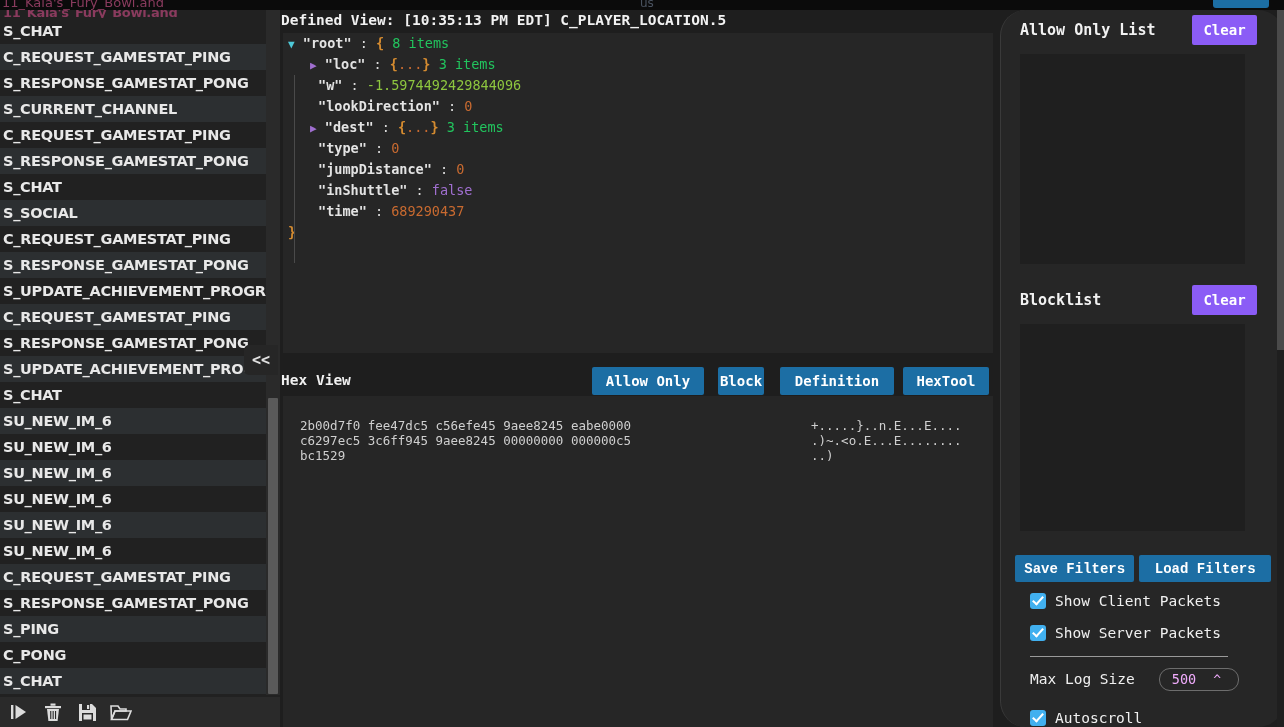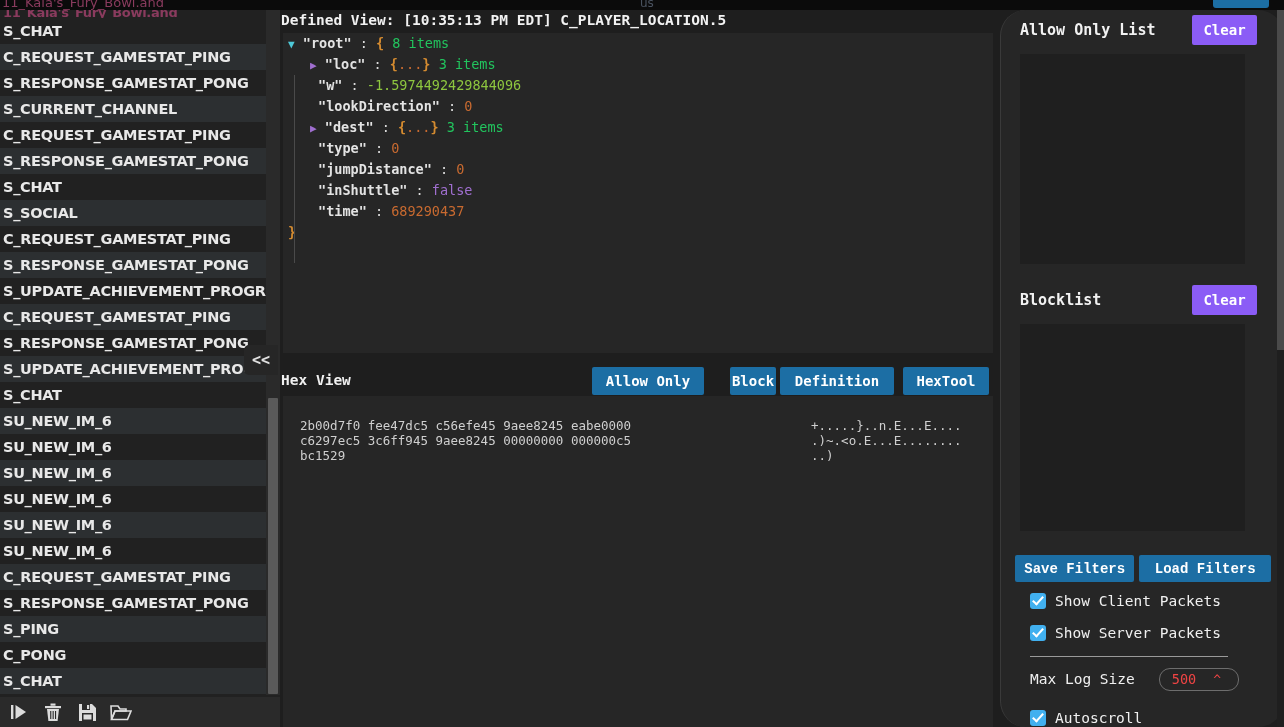--- a/index.html
+++ b/index.html
@@ -133,21 +133,21 @@
   }
   .hbtn{
     position:absolute; top:2px; height:28px;
     background:#1c6ea4; color:#fff;
     font-family:"DejaVu Sans Mono", monospace;
     font-size:14px; font-weight:bold;
     border:none; border-radius:2px; cursor:pointer;
     display:flex; align-items:center; justify-content:center;
   }
   #hb-allow{ left:304px; width:112px;margin-left:8px; }
-  #hb-block{ left:450px; width:46px; }
+  #hb-block{ left:438px; width:46px; }
   #hb-def  { left:500px; width:114px; }
   #hb-hex  { left:623px; width:86px; }
 
   .hex-box{
     position:absolute; left:3px; top:386px; width:710px; height:331px;
     background:#262626; overflow:hidden;
   }
   .hex-line{
     position:relative; height:15px; line-height:15px;
     font-family:"DejaVu Sans Mono", monospace;
@@ -223,21 +223,21 @@
     position:absolute; left:29px; top:655px; width:232px; height:28px;
     display:flex; align-items:center;
   }
   .maxlog-label{
     color:#f0f0f0; font-family:"DejaVu Sans Mono", monospace;
     font-size:14.5px; white-space:nowrap;
   }
   .spinner{
     margin-left:24px; width:80px; height:23px;
     border:1px solid #6d6d6d; border-radius:11px;
-    background:#262626; color:#ef4444;
+    background:#262626; color:#f0abfc;
     font-family:"DejaVu Sans Mono", monospace; font-size:13.5px;
     display:flex; align-items:center; cursor:pointer;
   }
   .spinner .val{ margin-left:12px; }
   .spinner .caret{ margin-left:17px; font-size:13px; }
 
   .right-scroll{
     position:absolute; right:0; top:0; width:7px; height:717px;
     background:#1f1f1f;
   }

